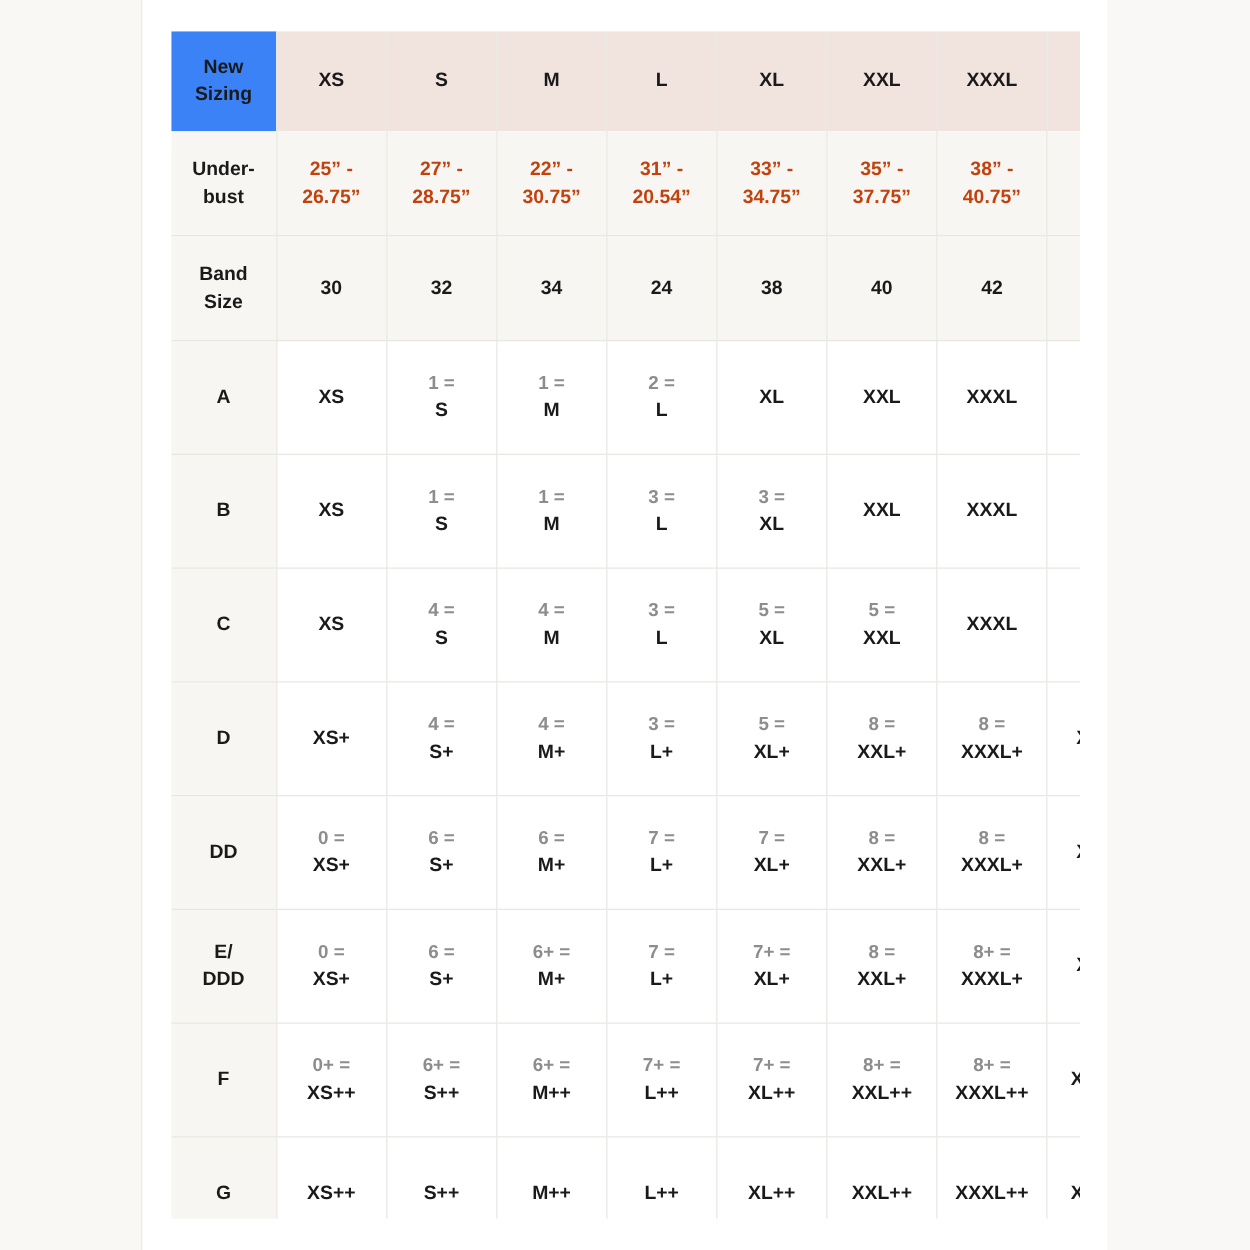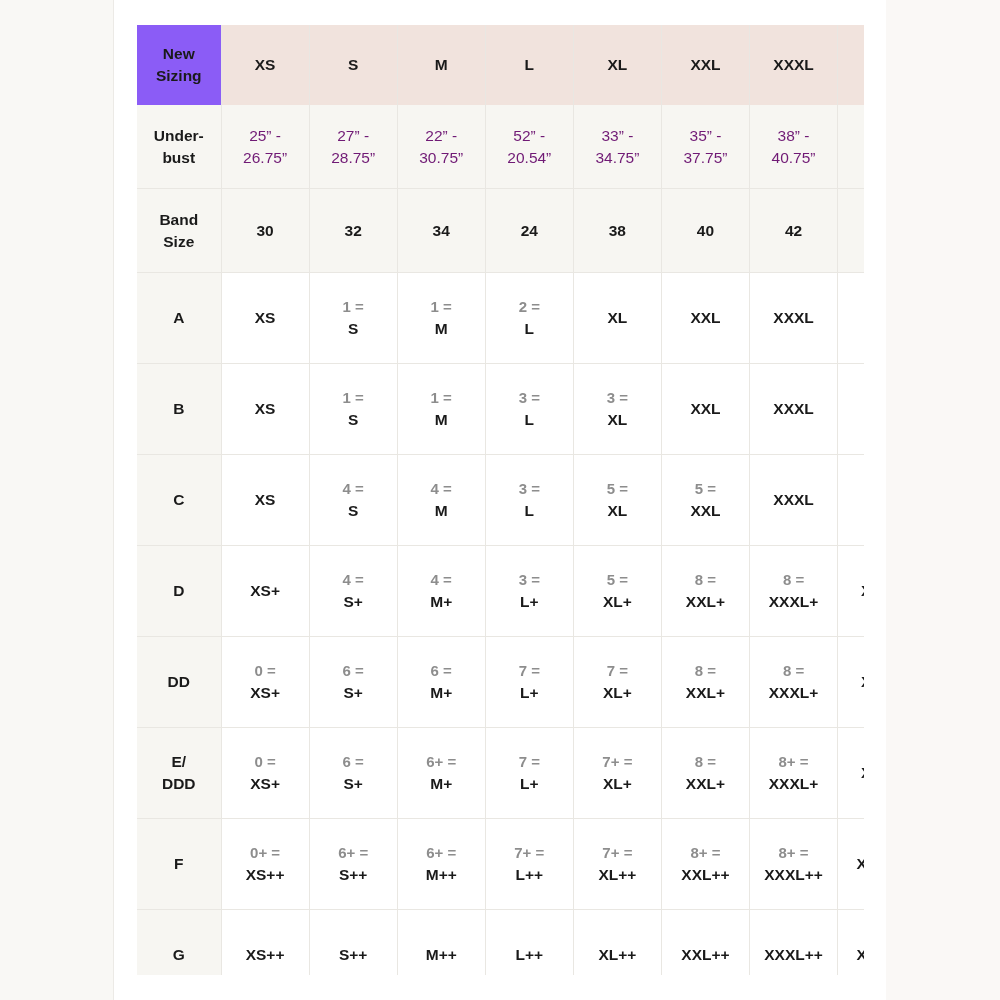--- a/index.html
+++ b/index.html
@@ -83,21 +83,21 @@
   table.size-table tr:last-child > * { border-bottom: none; }
 
   
   thead th {
     background: #f1e3dd;
     height: 80px;
     border-bottom: 1px solid #e9e7e2;
     font-size: 15.5px;
   }
   thead th.hdr-label {
-    background: #8b5cf6;
+    background: #3b82f6;
   }
 
   
   tr.measure-row td {
     background: #f7f6f2;
     height: 83px;
     margin-top: 32px;
   }
   
   tr.cup-row td {
@@ -119,22 +119,22 @@
   }
   .sizeval {
     display: block;
     color: #1a1a1a;
     font-weight: bold;
     font-size: 15.5px;
     line-height: 1.42;
   }
   .plain {
     display: block;
-    color: #701a75;
-    font-weight: normal;
+    color: #c2410c;
+    font-weight: bold;
   }
   .lbl-line { display: block; }
 </style>
 </head>
 <body>
 
 <div id="page-root">
   <div class="left-gutter"></div>
   <div class="gutter-divider"></div>
   <div class="page-sheet"></div>
@@ -182,21 +182,21 @@
           </td>
           <td>
             <span class="plain">27” -</span>
             <span class="plain">28.75”</span>
           </td>
           <td>
             <span class="plain">22” -</span>
             <span class="plain">30.75”</span>
           </td>
           <td>
-            <span class="plain">52” -</span>
+            <span class="plain">31” -</span>
             <span class="plain">20.54”</span>
           </td>
           <td>
             <span class="plain">33” -</span>
             <span class="plain">34.75”</span>
           </td>
           <td>
             <span class="plain">35” -</span>
             <span class="plain">37.75”</span>
           </td>

